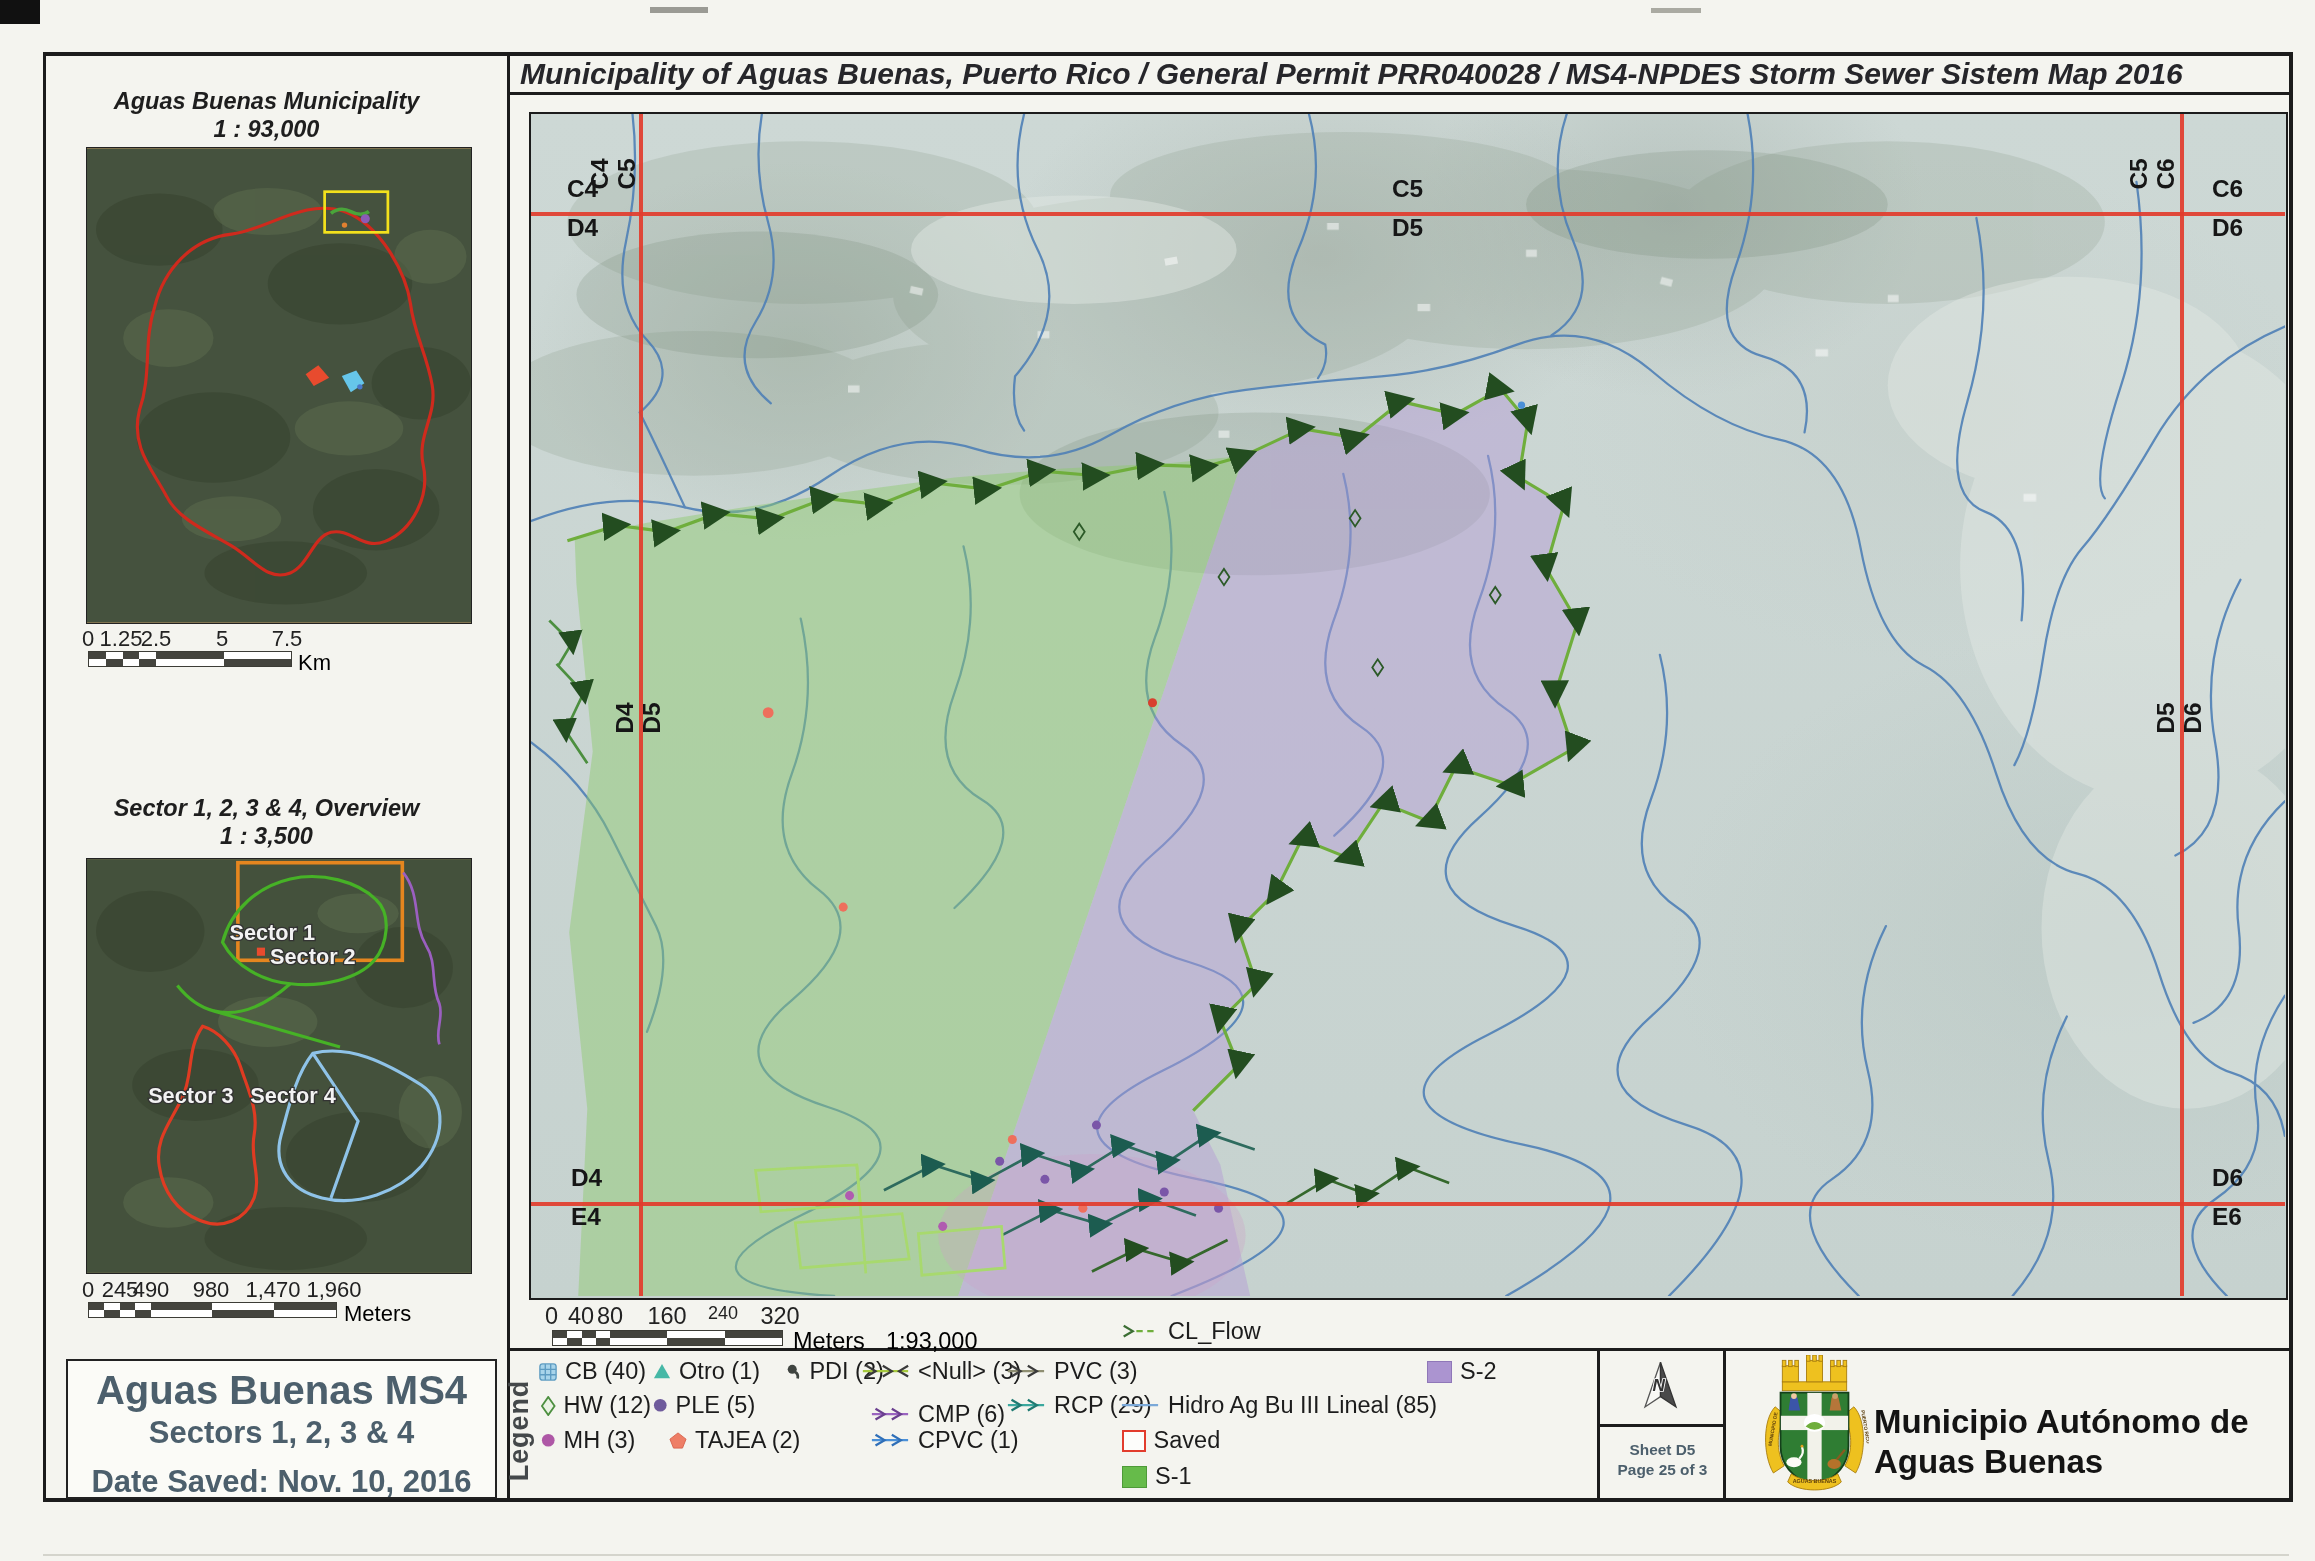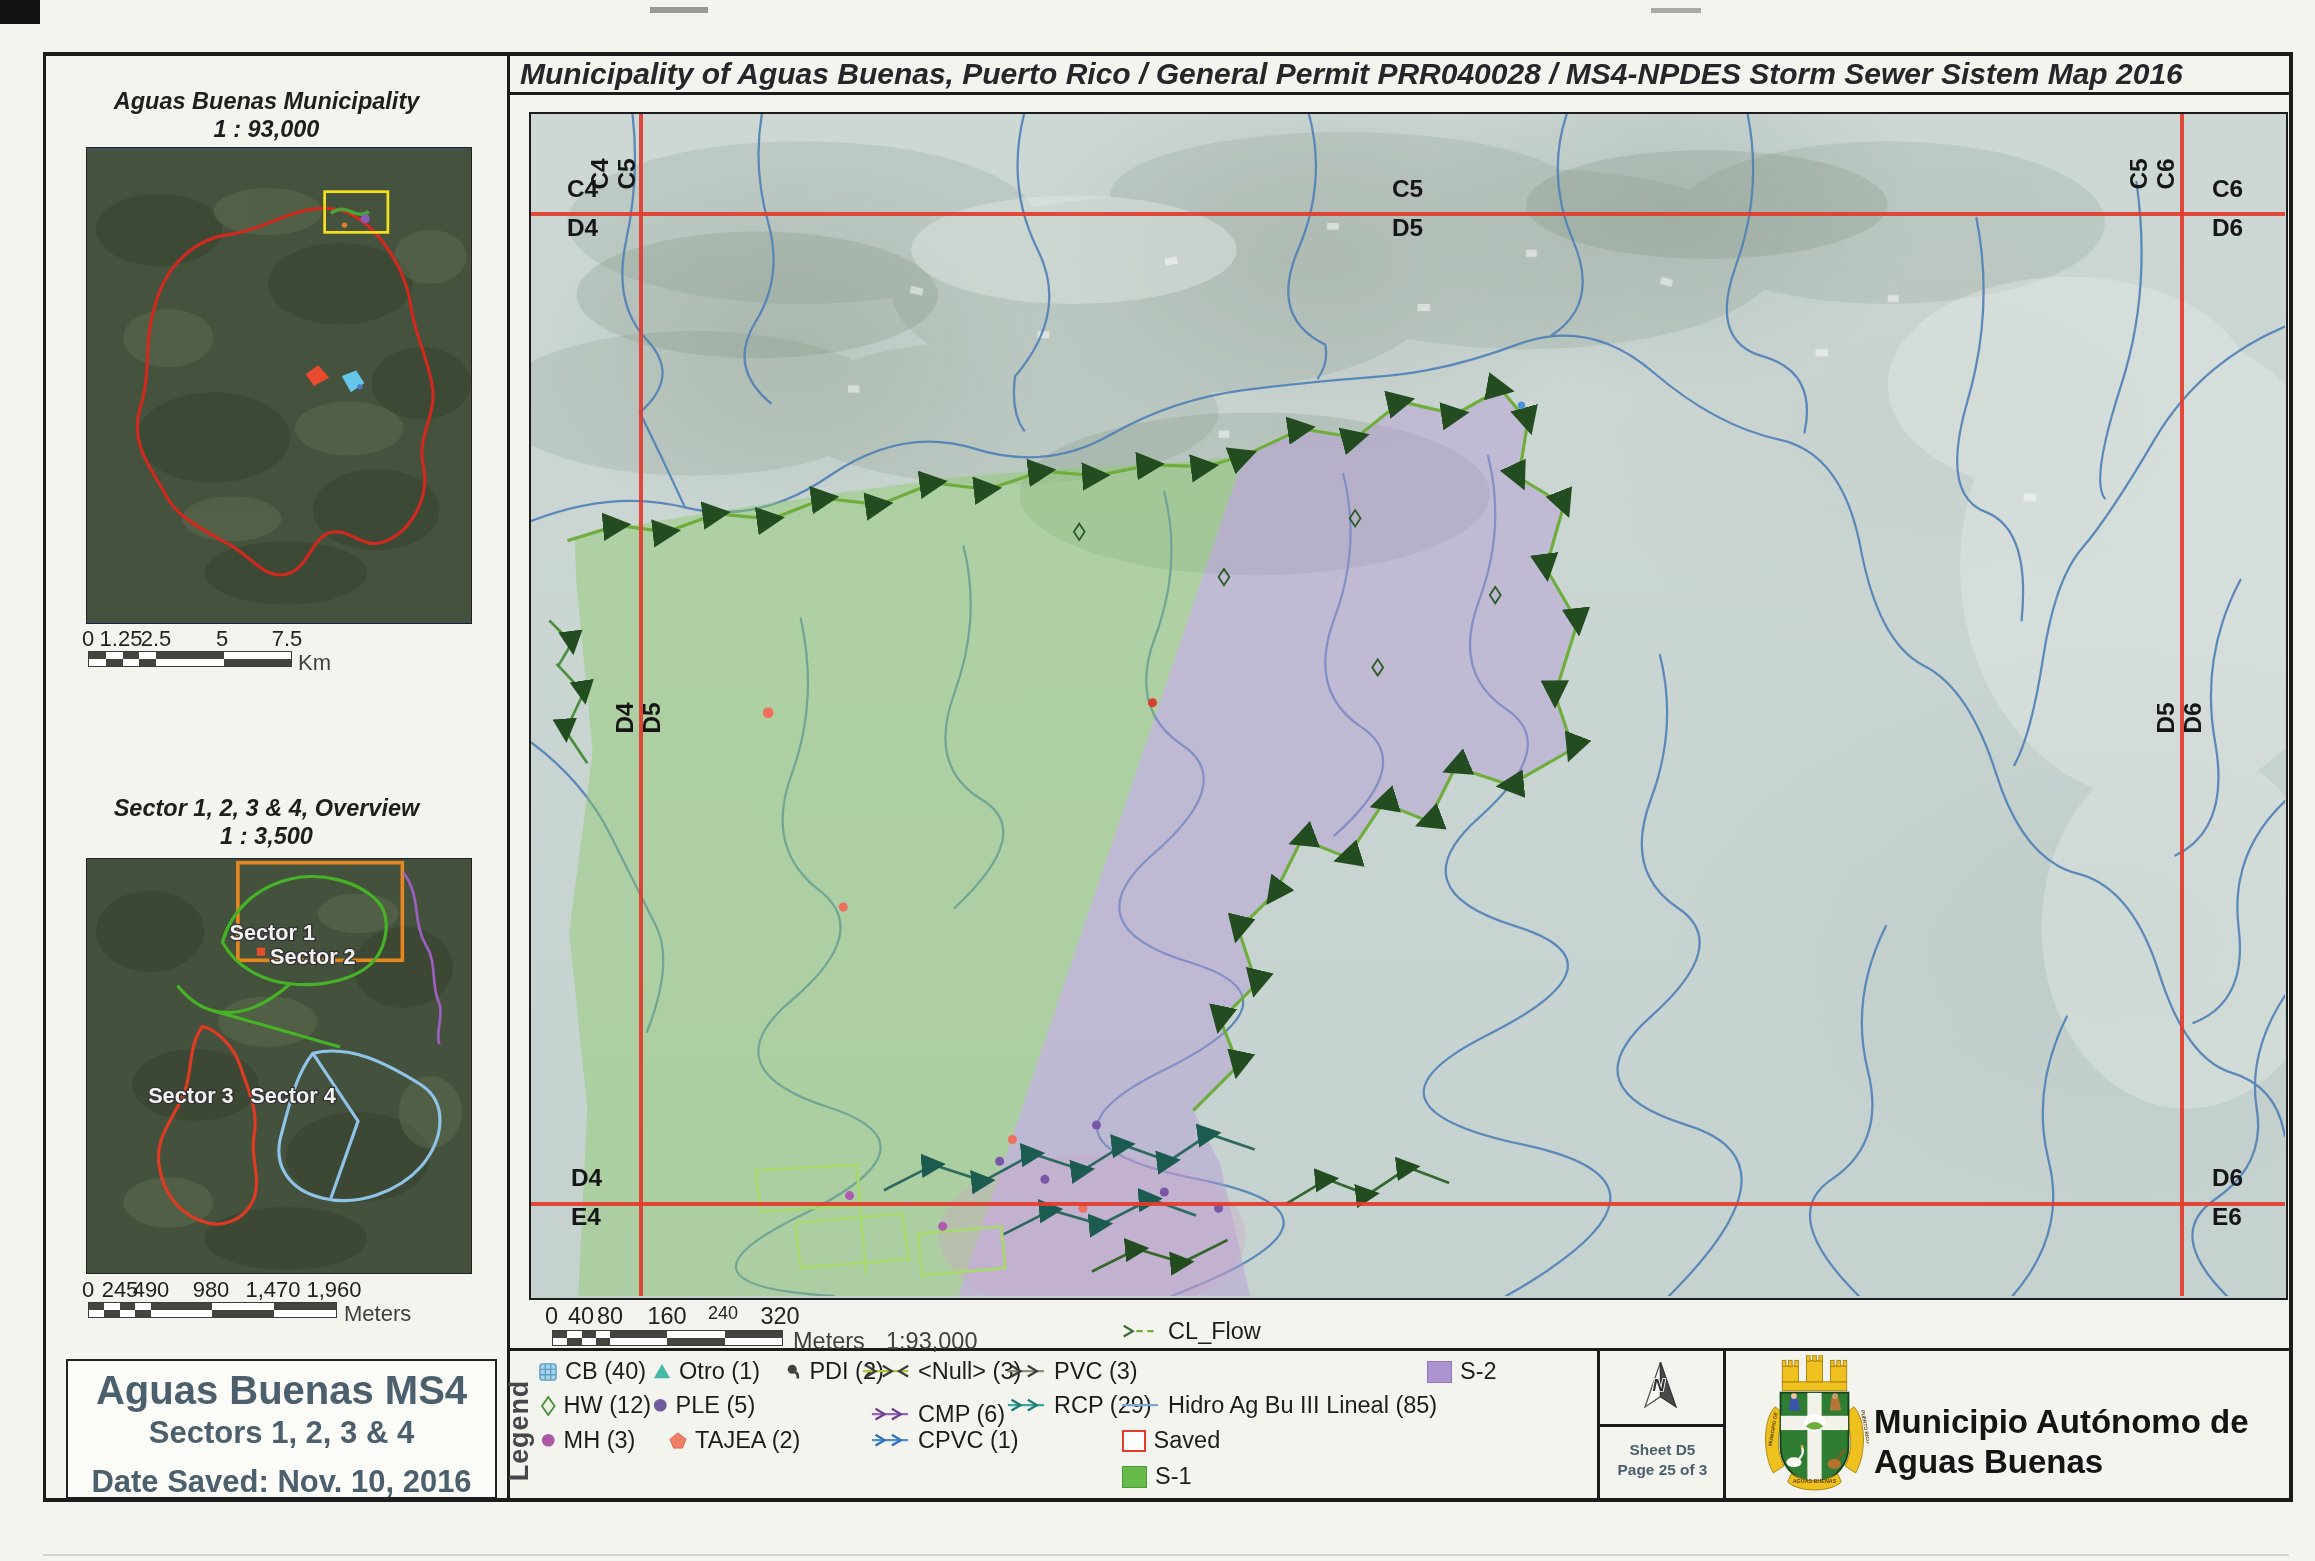--- a/index.html
+++ b/index.html
@@ -10,25 +10,25 @@
   .art1{position:absolute;left:0;top:0;width:40px;height:23.5px;background:#111;}
   .art2{position:absolute;left:650px;top:7.2px;width:58px;height:6.3px;background:#9a9a94;}
   .art3{position:absolute;left:1651px;top:8.1px;width:50px;height:5.4px;background:#aaaaa2;}
   .art4{position:absolute;left:43px;top:1554px;width:2246px;height:1.8px;background:#d4d4cc;}
   
   .maptitle{position:absolute;left:520px;top:57px;width:1764px;height:36px;
     font-size:30px;font-weight:bold;font-style:italic;color:#26262a;white-space:nowrap;}
   
   .insettitle{position:absolute;width:425px;text-align:center;color:#1e1e1e;
     font-weight:bold;font-style:italic;font-size:23.5px;line-height:28px;}
-  .insetmap{position:absolute;border:1.8px solid #222;overflow:hidden;background:#1d4ed8;}
+  .insetmap{position:absolute;border:1.8px solid #222;overflow:hidden;background:#fdba74;}
   .insetmap svg{display:block;}
   .sbwrap{position:absolute;}
   .sbwrap .tick{position:absolute;transform:translateX(-50%);font-size:22px;color:#222;top:0;}
-  .sbwrap .unit{position:absolute;font-size:22px;color:#404040;}
+  .sbwrap .unit{position:absolute;font-size:22px;color:#000000;}
   .checker{position:absolute;height:13.6px;border:1.8px solid #3c3c36;background:#fff;box-sizing:content-box;}
   .checker>div{height:50%;}
   .ckA1{background:linear-gradient(90deg,#44443e 0 6.25%,#fff 6.25% 12.5%,#44443e 12.5% 18.75%,#fff 18.75% 25%,#44443e 25% 50%,#fff 50% 75%,#44443e 75% 100%);}
   .ckA2{background:linear-gradient(90deg,#fff 0 6.25%,#44443e 6.25% 12.5%,#fff 12.5% 18.75%,#44443e 18.75% 25%,#fff 25% 50%,#44443e 50% 75%,#fff 75% 100%);}
   .ckB1{background:linear-gradient(90deg,#44443e 0 8.33%,#fff 8.33% 16.67%,#44443e 16.67% 25%,#fff 25% 33.33%,#44443e 33.33% 66.67%,#fff 66.67% 100%);}
   .ckB2{background:linear-gradient(90deg,#fff 0 8.33%,#44443e 8.33% 16.67%,#fff 16.67% 25%,#44443e 25% 33.33%,#fff 33.33% 66.67%,#44443e 66.67% 100%);}
   .titleblock{position:absolute;left:66px;top:1359px;width:427px;height:136px;border:2.7px solid #222;
      background:#fbfbf7;text-align:center;color:#4c5f6c;}
   .tb1{font-size:40px;font-weight:bold;margin-top:7.2px;}
   .tb2{font-size:31px;font-weight:bold;margin-top:1.8px;}

